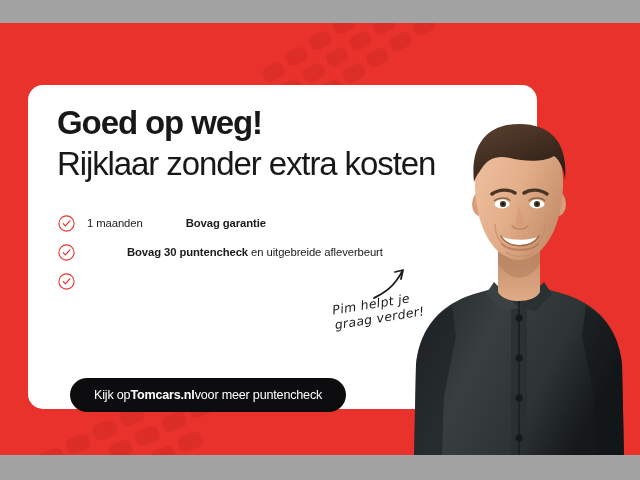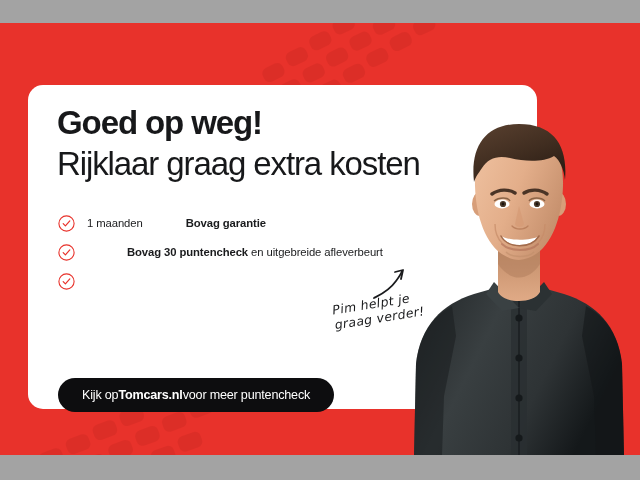--- a/index.html
+++ b/index.html
@@ -93,21 +93,21 @@
     color: #1A1B1D;
     letter-spacing: -0.1px;
     line-height: 1.2;
     white-space: nowrap;
   }
   .feature-text b { font-weight: 700; padding-left: 40px; }
 
   
   .cta {
     position: absolute;
-    left: 58px; top: 378px;
+    left: 70px; top: 378px;
     height: 34px;
     padding: 0 24px;
     border-radius: 17px;
     background: #0D0D0F;
     color: #FFFFFF;
     display: flex;
     align-items: center;
     justify-content: center;
     font-size: 12.6px;
     letter-spacing: -0.2px;
@@ -203,21 +203,21 @@
           <rect x="146" y="46" width="24" height="16" rx="6"></rect>
         </g>
       </svg>
     </div>
   </div>
 
   <div class="card"></div>
 
   <div class="headings">
     <div class="h-top">Goed op weg!</div>
-    <div class="h-sub">Rijklaar graag extra kosten</div>
+    <div class="h-sub">Rijklaar zonder extra kosten</div>
   </div>
 
   <div class="features">
 
     <div class="feature">
       <span class="check-icon">
         <svg width="17" height="17" viewBox="0 0 17 17">
           <circle cx="8.5" cy="8.5" r="7.6" fill="none" stroke="#E8322B" stroke-width="1.1"></circle>
           <path d="M5.2 8.7 L7.4 10.9 L11.8 5.9" fill="none" stroke="#E8322B" stroke-width="1.2" stroke-linecap="round" stroke-linejoin="round"></path>
         </svg>

